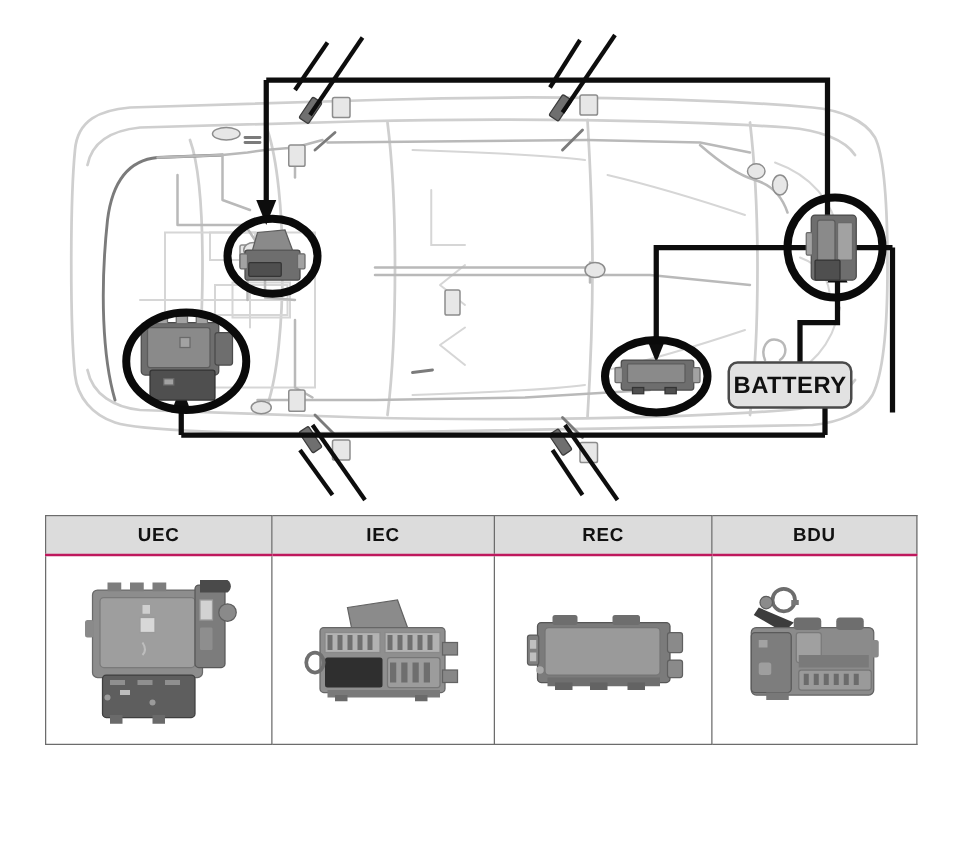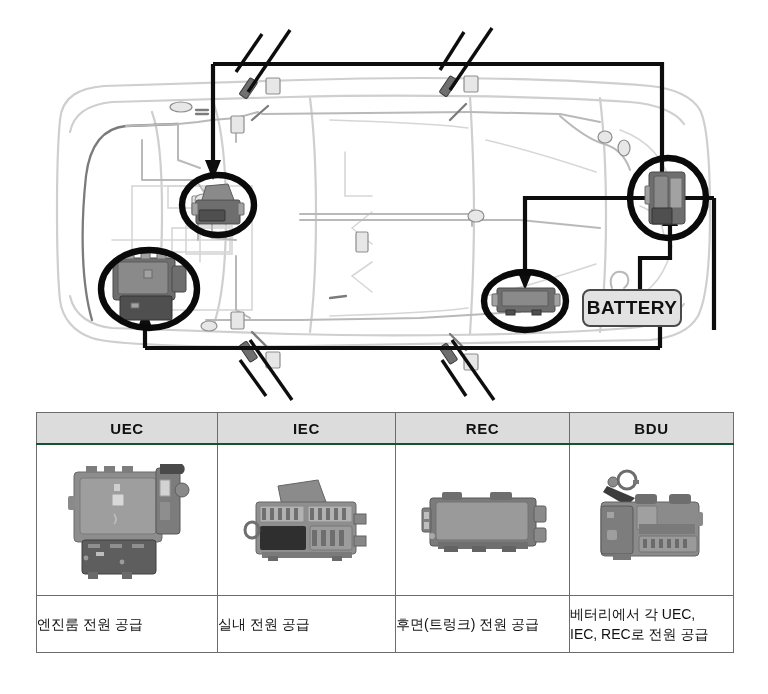--- a/index.html
+++ b/index.html
@@ -124,21 +124,21 @@
     vertical-align: middle;
   }
   table#legend-table thead th {
     background: #dcdcdc;
     height: 30px;
     font-size: 15px;
     font-weight: bold;
     letter-spacing: 0.6px;
     color: #111;
     text-align: center;
-    border-bottom: 2px solid #14532d;
+    border-bottom: 2px solid #be185d;
   }
   tr.image-row td {
     height: 150px;
     text-align: center;
     background: #ffffff;
   }
   tr.image-row td svg {
     display: block;
     margin: 0 auto;
   }
@@ -467,30 +467,15 @@
                 <rect x="90" y="89" width="4" height="9"></rect>
               <rect x="98" y="89" width="4" height="9"></rect>
                 <rect x="106" y="89" width="4" height="9"></rect>
             </g>
             <rect x="36" y="104" width="18" height="6" fill="#787878"></rect>
             <rect x="120" y="62" width="6" height="14" rx="2" fill="#8a8a8a"></rect>
           </svg>
         </td>
       </tr>
 
-      <tr class="caption-row">
-        <td>
-          <span class="cap-line">엔진룸 전원 공급</span>
-        </td>
-        <td>
-          <span class="cap-line">실내 전원 공급</span>
-        </td>
-        <td>
-          <span class="cap-line">후면(트렁크) 전원 공급</span>
-        </td>
-        <td>
-          <span class="cap-line">베터리에서 각 UEC,</span>
-          <span class="cap-line">IEC, REC로 전원 공급</span>
-        </td>
-      </tr>
     </tbody>
   </table>
 </div>
 
 </body></html>

